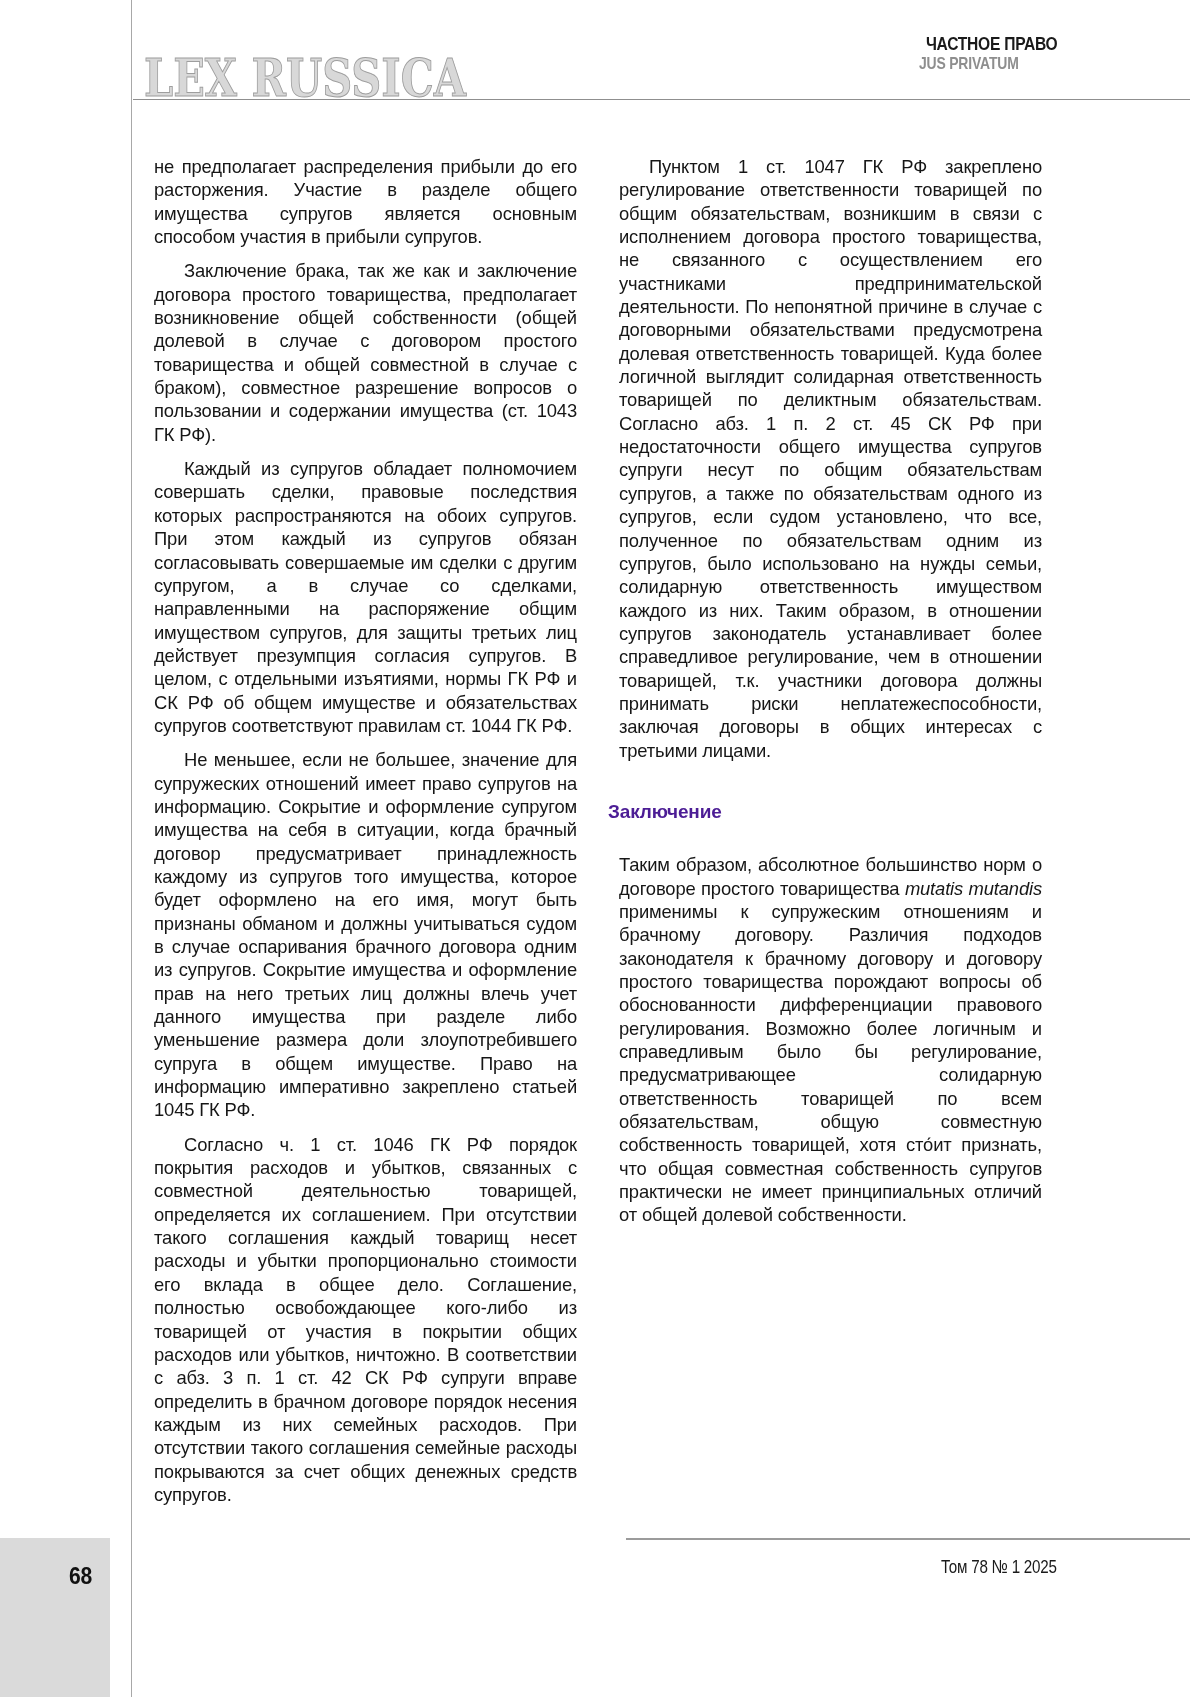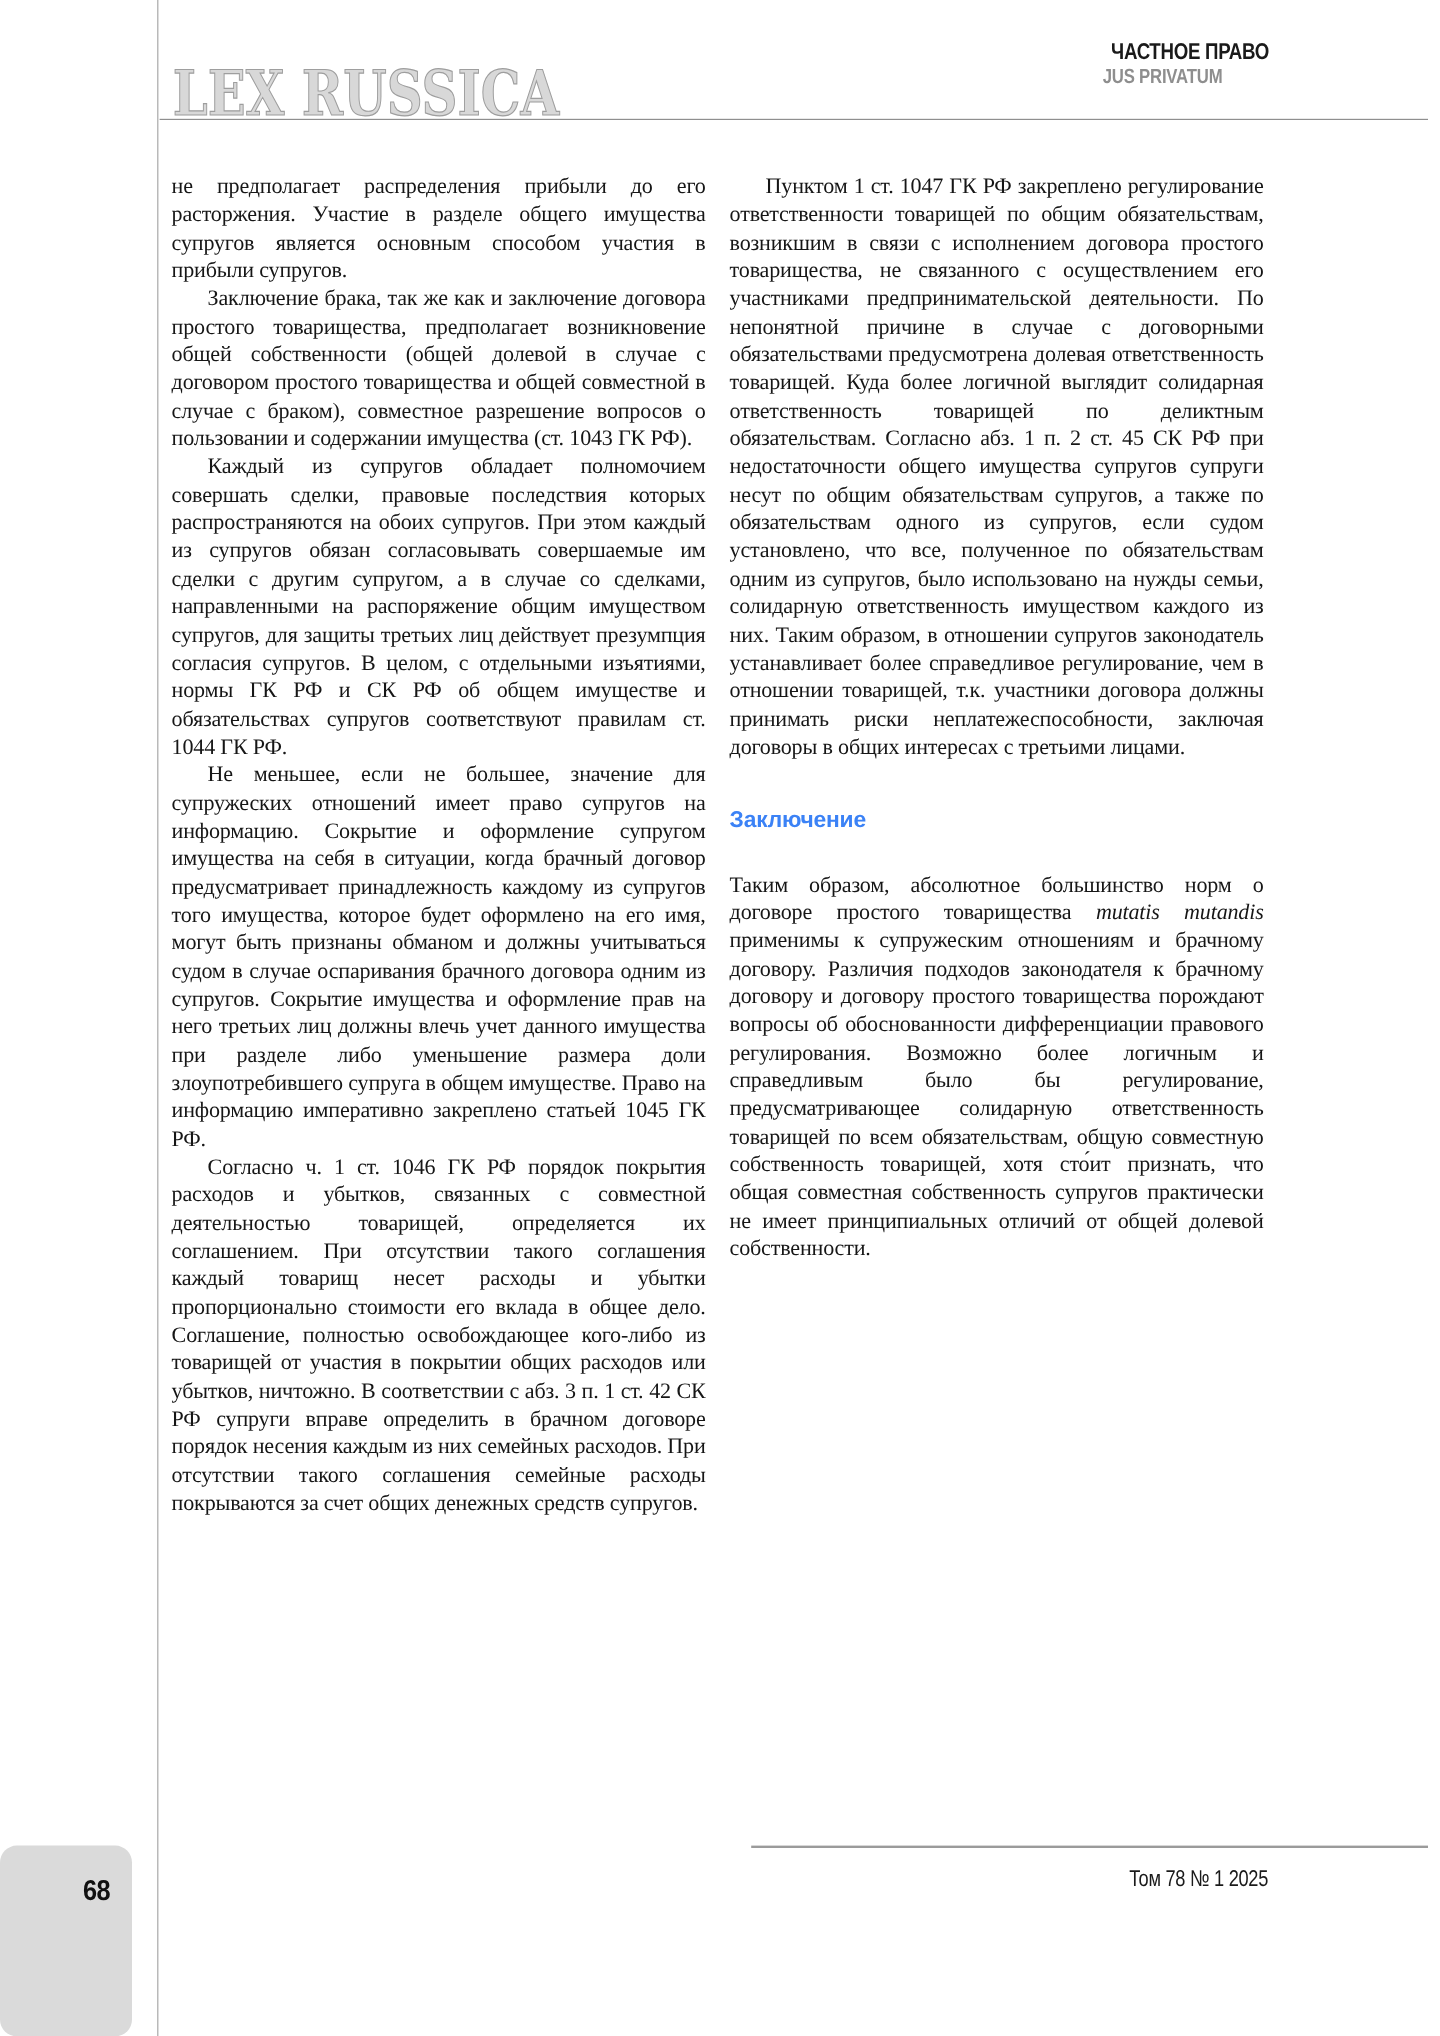--- a/index.html
+++ b/index.html
@@ -43,37 +43,36 @@
   }
   
   .column{
     position:absolute;top:144px;width:445px;
     font-size:18.4px;line-height:23.35px;
     text-align:justify;letter-spacing:-0.15px;
     color:#161616;
   }
   .col-left{left:143px;}
   .col-right{left:608px;}
-  .column p{margin:0;padding:0;font-family:Liberation Serif, serif;}
+  .column p{margin:11px;padding:0;}
   .column p.indent{text-indent:30px;}
   .col-heading{
     margin:38px 0 30px 0;padding:0;
-    font-size:19px;font-weight:bold;color:#3b82f6;
+    font-size:19px;font-weight:bold;color:#4c1d95;
     text-align:left;
   }
   .column i{font-style:italic;}
   
   .footer-line{
     position:absolute;left:626px;top:1538px;width:564px;height:2px;
     background:#9b9b9b;
   }
   .pagenum-box{
     position:absolute;left:0;top:1538px;width:110px;height:159px;
     background:#dadada;
-    border-radius:14px;
   }
   .pagenum{
     position:absolute;right:18px;top:24px;
     font-size:24px;font-weight:bold;color:#111111;
     letter-spacing:-0.5px;
     display:inline-block;transform:scaleX(0.88);transform-origin:100% 50%;
   }
   .footer-issue{
     position:absolute;right:143px;top:1556px;
     font-size:19px;color:#1a1a1a;letter-spacing:-0.3px;

